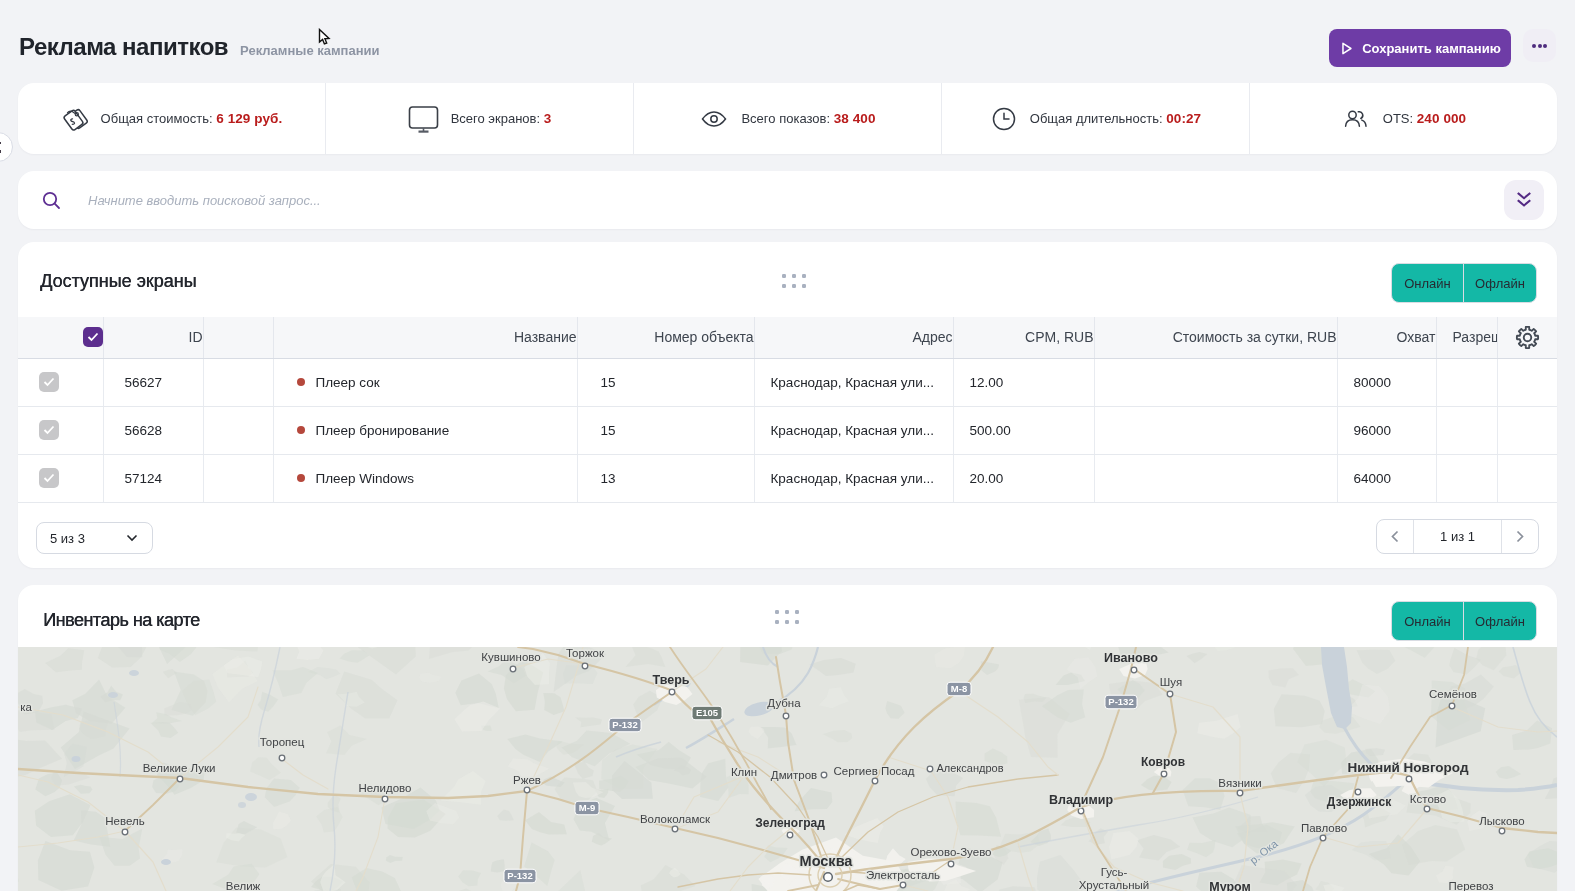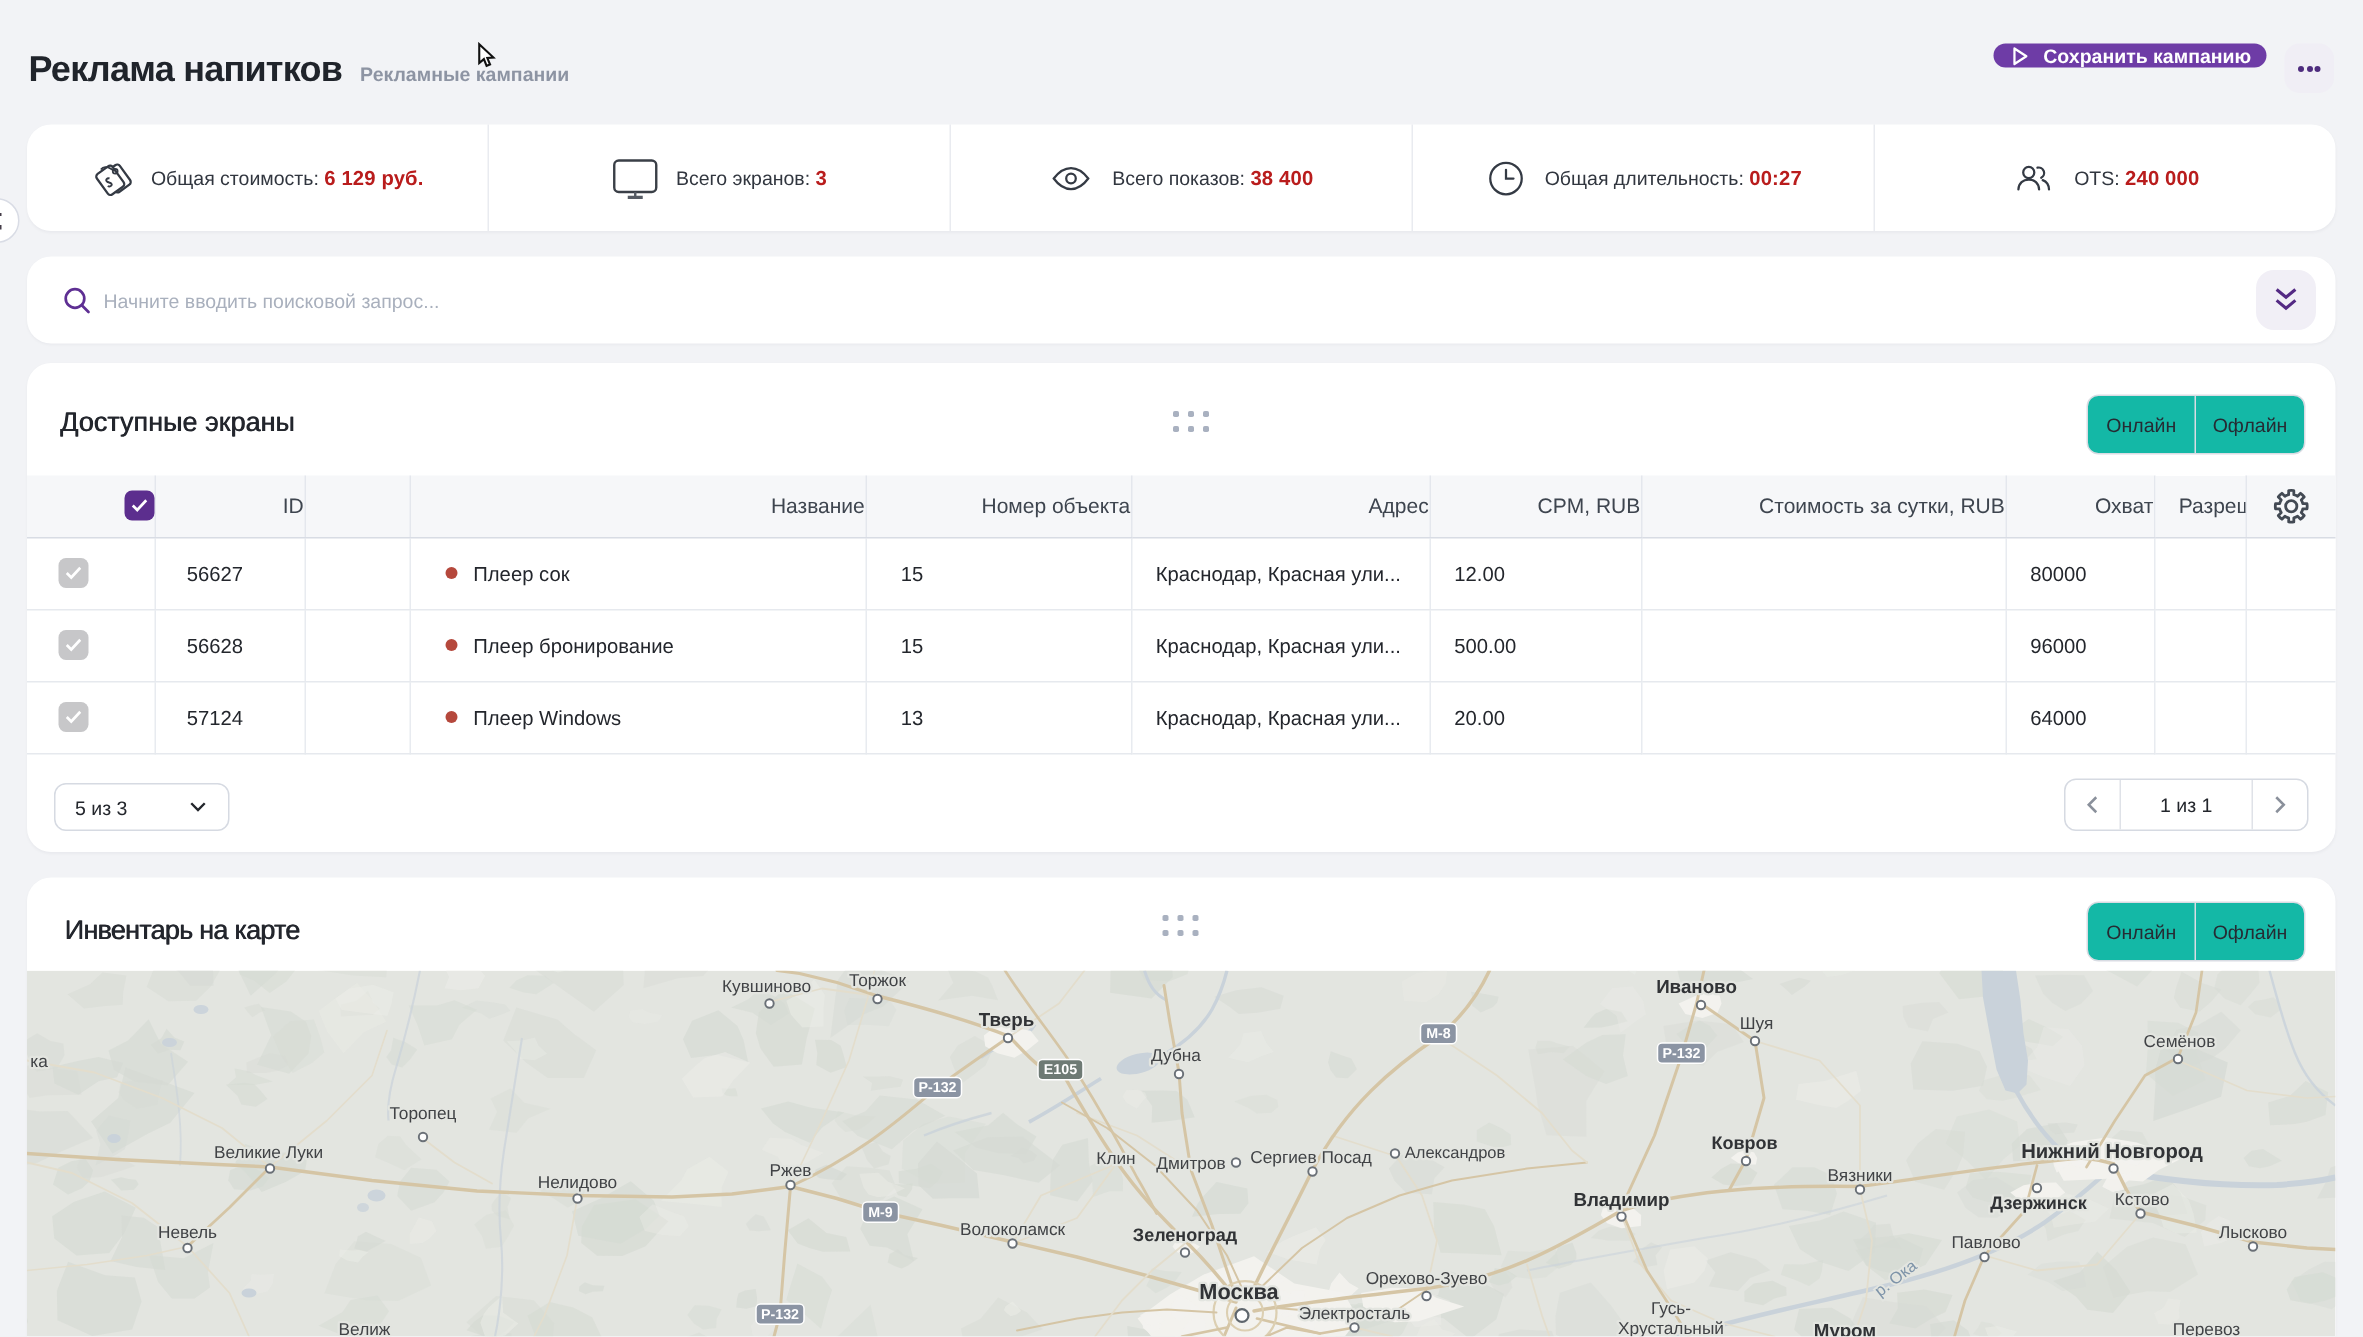--- a/index.html
+++ b/index.html
@@ -4,34 +4,34 @@
 <title>Реклама напитков</title>
 <style>
   * { margin:0; padding:0; box-sizing:border-box; }
   html,body { width:1575px; height:891px; overflow:hidden; }
   body { background:#f2f3f6; font-family:"Liberation Sans", sans-serif; color:#23262d; position:relative; }
   .card { position:absolute; background:#fff; border-radius:16px; box-shadow:0 1px 2px rgba(30,35,60,0.04); }
 
   
   .h-title { position:absolute; left:19px; top:33px; font-size:24px; font-weight:bold; color:#20242b; letter-spacing:-0.5px; }
   .h-sub   { font-size:13px; font-weight:bold; color:#8d94a3; margin-left:12px; letter-spacing:0; }
-  .btn-save { position:absolute; left:1329px; top:29px; width:182px; height:16px; background:#6e3ca6; border-radius:8px; color:#fff; font-size:13px; font-weight:bold; display:flex; align-items:center; justify-content:center; gap:8px; white-space:nowrap; }
+  .btn-save { position:absolute; left:1329px; top:29px; width:182px; height:38px; background:#6e3ca6; border-radius:8px; color:#fff; font-size:13px; font-weight:bold; display:flex; align-items:center; justify-content:center; gap:8px; white-space:nowrap; }
   .btn-dots { position:absolute; left:1523px; top:29px; width:33px; height:33px; background:#f0eef5; border-radius:10px; display:flex; align-items:center; justify-content:center; gap:1.5px; }
   .btn-dots i { width:4px; height:4px; border-radius:50%; background:#4e2c7e; }
 
   
   .stats { left:18px; top:83px; width:1539px; height:71px; display:flex; }
   .stat { flex:1 1 0; display:flex; align-items:center; justify-content:center; gap:12px; border-left:1px solid #e9ebf0; font-size:13px; color:#31363f; }
   .stat:first-child { border-left:none; }
   .stat b { color:#b91c1c; font-size:13.5px; letter-spacing:0.1px;margin-top:32px; }
   .stat svg { flex:0 0 auto; }
 
   
   .search { left:18px; top:171px; width:1539px; height:58px; display:flex; align-items:center; }
-  .search .ph { font-size:13px; color:#a9b0bd; margin-left:7px; }
+  .search .ph { font-size:13px; color:#a9b0bd; margin-left:26px;font-style:italic; }
   .search svg.mag { margin-left:23px; }
   .btn-exp { position:absolute; right:13px; top:9px; width:40px; height:40px; background:#f1eff6; border-radius:12px; display:flex; align-items:center; justify-content:center; }
 
   
   .tcard { left:18px; top:242px; width:1539px; height:326px; }
   .tcard .title { position:absolute; left:22px; top:29px; font-size:18px; font-weight:normal; color:#23262d; text-shadow:0.4px 0 0 #23262d; }
   .dots6 { position:absolute; display:grid; grid-template-columns:repeat(3,4px); grid-template-rows:4px 4px; gap:6px 6px; }
   .dots6 i { background:#a9b1c0; border-radius:1.2px; }
   .seg { position:absolute; display:flex; border:1px solid #d9dce3; border-radius:8px; background:#14b8a6; height:40px; }
   .seg div { width:72px; display:flex; align-items:center; justify-content:center; font-size:13px; color:#262b33; }

